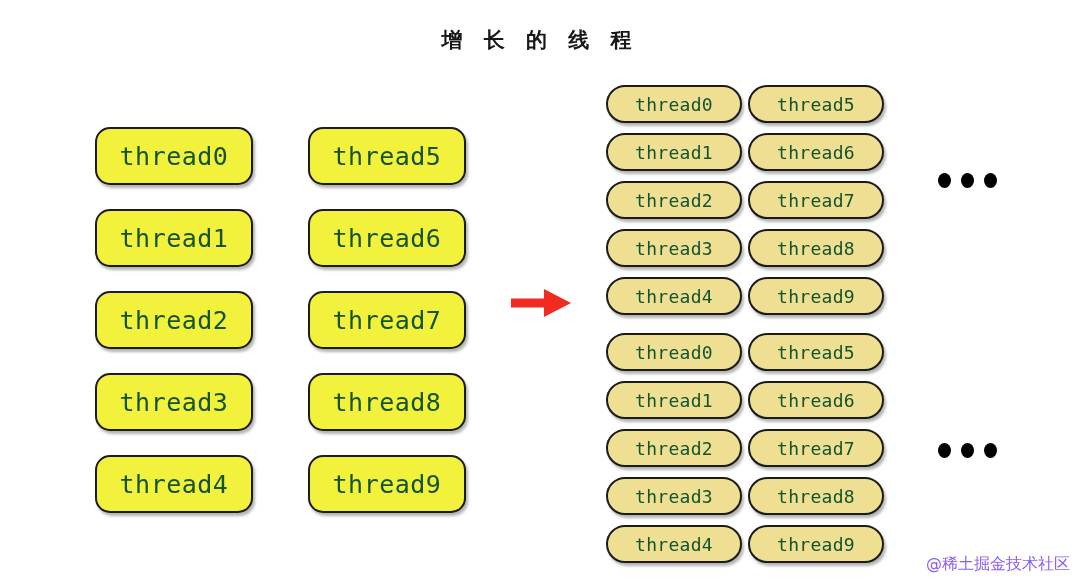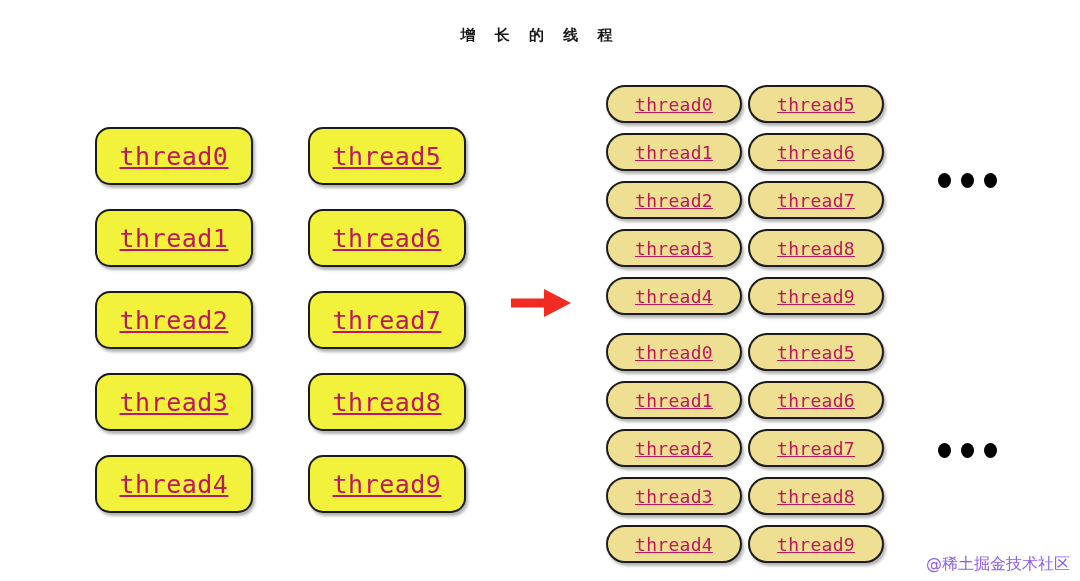--- a/index.html
+++ b/index.html
@@ -16,38 +16,37 @@
   }
 
   
   #title {
     position: absolute;
     top: 26px;
     left: 0;
     width: 1080px;
     text-align: center;
     font-family: "DejaVu Sans", sans-serif;
-    font-size: 15px;
+    font-size: 21px;
     font-weight: 700;
     letter-spacing: 7px;
     color: #17181a;
     white-space: pre;
   }
 
   
   .chip {
     position: absolute;
     display: flex;
     align-items: center;
     justify-content: center;
     box-sizing: border-box;
     font-family: "DejaVu Sans Mono", "Liberation Mono", monospace;
-    color: #be185d;
+    color: #14532d;
     user-select: none;
-    text-decoration: underline;
   }
 
   
   .chip-left {
     width: 158px;
     height: 58px;
     background: #f2f23c;
     border: 2.5px solid #1b1b1b;
     border-radius: 15px;
     font-size: 25px;

